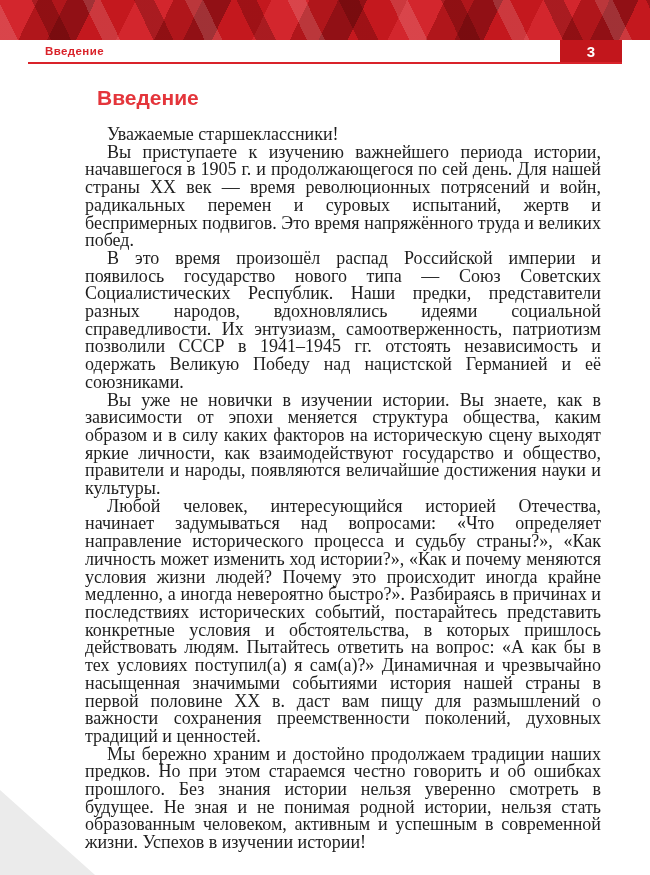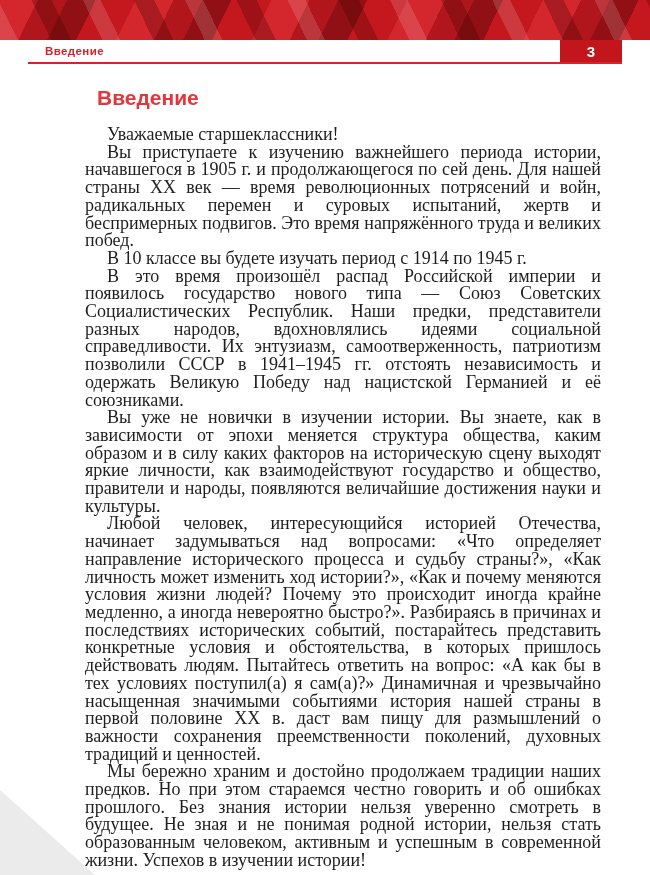--- a/index.html
+++ b/index.html
@@ -100,21 +100,20 @@
     <span class="running-title">Введение</span>
   </div>
 
   <div class="head-rule"></div>
 
   <div class="content">
     <h1 class="title">Введение</h1>
 
     <p class="para">Уважаемые старшеклассники!</p>
     <p class="para">Вы приступаете к изучению важнейшего периода истории, начавшегося в 1905 г. и продолжающегося по сей день. Для нашей страны XX век — время революционных потрясений и войн, радикальных перемен и суровых испытаний, жертв и беспримерных подвигов. Это время напряжённого труда и великих побед.</p>
-    <p class="para">В 10 классе вы будете изучать период с 1914 по 1945 г.</p>
     <p class="para">В это время произошёл распад Российской империи и появилось государство нового типа — Союз Советских Социалистических Республик. Наши предки, представители разных народов, вдохновлялись идеями социальной справедливости. Их энтузиазм, самоотверженность, патриотизм позволили СССР в 1941–1945 гг. отстоять независимость и одержать Великую Победу над нацистской Германией и её союзниками.</p>
     <p class="para">Вы уже не новички в изучении истории. Вы знаете, как в зависимости от эпохи меняется структура общества, каким образом и в силу каких факторов на историческую сцену выходят яркие личности, как взаимодействуют государство и общество, правители и народы, появляются величайшие достижения науки и культуры.</p>
     <p class="para">Любой человек, интересующийся историей Отечества, начинает задумываться над вопросами: «Что определяет направление исторического процесса и судьбу страны?», «Как личность может изменить ход истории?», «Как и почему меняются условия жизни людей? Почему это происходит иногда крайне медленно, а иногда невероятно быстро?». Разбираясь в причинах и последствиях исторических событий, постарайтесь представить конкретные условия и обстоятельства, в которых пришлось действовать людям. Пытайтесь ответить на вопрос: «А как бы в тех условиях поступил(а) я сам(а)?» Динамичная и чрезвычайно насыщенная значимыми событиями история нашей страны в первой половине XX в. даст вам пищу для размышлений о важности сохранения преемственности поколений, духовных традиций и ценностей.</p>
     <p class="para">Мы бережно храним и достойно продолжаем традиции наших предков. Но при этом стараемся честно говорить и об ошибках прошлого. Без знания истории нельзя уверенно смотреть в будущее. Не зная и не понимая родной истории, нельзя стать образованным человеком, активным и успешным в современной жизни. Успехов в изучении истории!</p>
   </div>
 
   <div class="corner"></div>
 
 </div>
 

